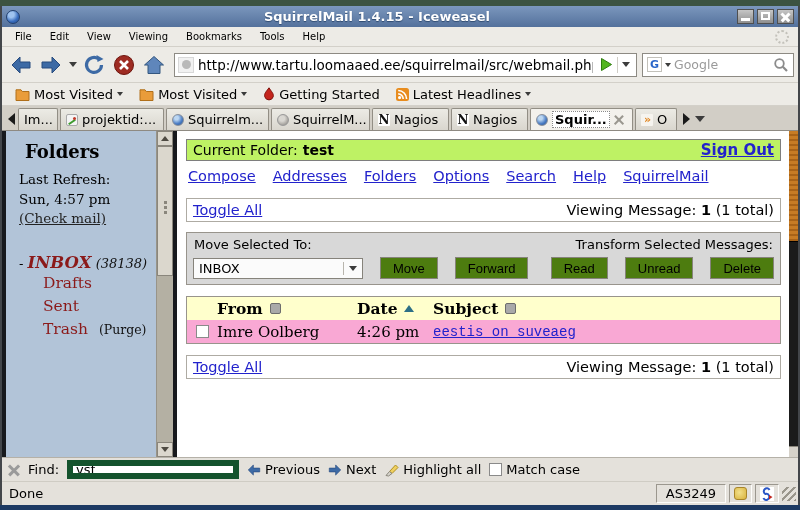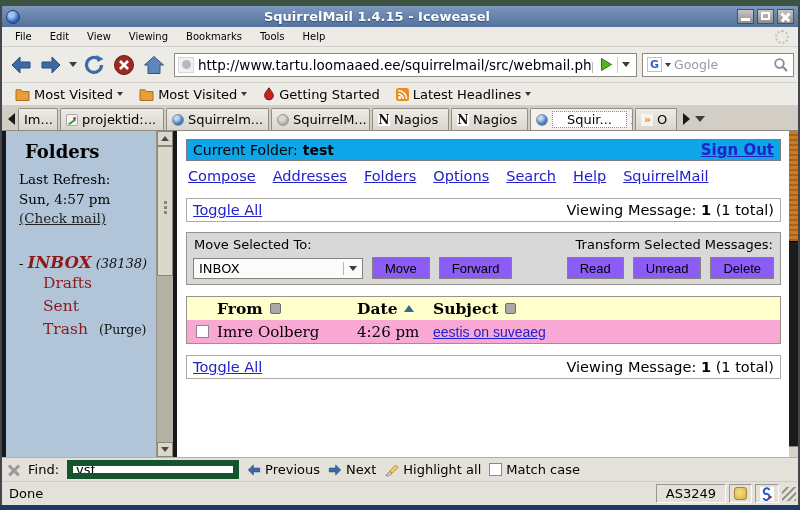--- a/index.html
+++ b/index.html
@@ -50,21 +50,21 @@
   .bm-item { display:flex; align-items:center; gap:4px; padding:0 8px; font-size:13px; height:100%; }
   .bm-tri { width:0; height:0; border-left:3.5px solid transparent; border-right:3.5px solid transparent; border-top:4.5px solid #3a3a3a; }
 
   
   .tabbar { height:25px; background:#d2cec6; display:flex; align-items:flex-end; padding:0 2px; border-bottom:1px solid #8e8a82; }
   .tscroll { width:14px; height:22px; display:grid; place-items:center; flex:none; }
   .tri-left { width:0; height:0; border-top:6px solid transparent; border-bottom:6px solid transparent; border-right:7px solid #1a1a1a; }
   .tri-right { width:0; height:0; border-top:6px solid transparent; border-bottom:6px solid transparent; border-left:7px solid #1a1a1a; }
   .tab { height:22px; display:flex; align-items:center; gap:4px; background:linear-gradient(#ecebe5,#d9d6ce); border:1px solid #928e85; border-bottom:none; padding:0 5px; font-size:13px; margin-right:2px; white-space:nowrap; overflow:hidden; flex:none; border-radius:2px 2px 0 0; }
   .tab.active { background:#f3f1ec; }
-  .tab.active .tab-label { border:1px dotted #8a8a8a; background:#fff; padding:0 14px; }
+  .tab.active .tab-label { border:1px dotted #8a8a8a; background:#fff; padding:0 2px;font-weight:bold; }
   .ticon { width:12px; height:12px; flex:none; border-radius:50%; }
   .ticon-globe { background:radial-gradient(circle at 35% 30%, #bcd7f2 0 20%, #4a7cc4 60%, #2a5590); border:1px solid #88909c; }
   .ticon-wiki { border-radius:2px; background:#f4f4f4; border:1px solid #aaa; position:relative; }
   .ticon-wiki::before { content:""; position:absolute; left:1px; top:6px; width:8px; height:2px; background:#3f9b2f; transform:rotate(-35deg); }
   .ticon-wiki::after { content:""; position:absolute; right:1px; top:2px; width:3px; height:3px; border-radius:50%; background:#c23a2a; }
   .ticon-gray { background:radial-gradient(circle at 40% 35%, #d9d7d2 0 30%, #a8a5a0 70%, #8d8a85); border:1px solid #999; }
   .ticon-n { border-radius:1px; background:#fff; color:#111; font-weight:bold; font-size:12px; line-height:12px; text-align:center; font-family:"DejaVu Serif",serif; }
   .ticon-over { border-radius:1px; background:#f6f4ef; color:#e0851f; font-weight:bold; font-size:11px; line-height:11px; text-align:center; letter-spacing:-1px; }
   .tab-x { position:relative; width:10px; height:10px; flex:none; }
   .tab-x::before,.tab-x::after { content:""; position:absolute; left:-1px; top:4px; width:12px; height:2.4px; background:#9a978f; }
@@ -86,44 +86,44 @@
   .sb-scroll { width:17px; flex:none; background:#b4b0a3; border-left:1px solid #989489; display:flex; flex-direction:column; }
   .sb-arrow { height:15px; background:#dbd7cd; border:1px solid #8a867c; display:grid; place-items:center; flex:none; }
   .sb-tri-up { width:0;height:0;border-left:4px solid transparent;border-right:4px solid transparent;border-bottom:5px solid #4e4a42; }
   .sb-tri-down { width:0;height:0;border-left:4px solid transparent;border-right:4px solid transparent;border-top:5px solid #4e4a42; }
   .sb-track { flex:1; position:relative; }
   .sb-thumb { position:absolute; top:0; left:0; right:0; height:44%; background:#dbd7cd; border:1px solid #8a867c; }
   .sb-thumb::after { content:""; position:absolute; left:50%; top:42%; width:3px; height:3px; margin-left:-1px; background:#8a867c; box-shadow:0 5px 0 #8a867c, 0 10px 0 #8a867c; }
   .frame-sep { width:4px; background:#17191d; flex:none; }
 
   .main { flex:1; min-width:0; padding:8px 8px 0 9px; background:#fff; display:flex; flex-direction:column; }
-  .cf-bar { height:22px; background:#0ea5e9; border:1px solid #7e7e7e; display:flex; align-items:center; padding:0 6px; font-size:14px; flex:none; }
+  .cf-bar { height:22px; background:#bef264; border:1px solid #7e7e7e; display:flex; align-items:center; padding:0 6px; font-size:14px; flex:none; }
   .cf-name { font-weight:bold; margin-left:5px; }
   a.link { color:#2222cc; text-decoration:underline; }
   .signout { margin-left:auto; font-weight:bold; font-size:15px; }
   .sm-links { display:flex; gap:17px; padding:7px 2px 0; font-size:14.5px; flex:none; }
   .box-row { margin-top:14px; border:1px solid #aeaba3; height:24px; display:flex; align-items:center; justify-content:space-between; padding:0 6px; font-size:14.5px; flex:none; background:#fff; }
   .view-num { font-weight:bold; }
   .controls { margin-top:10px; border:1px solid #98948c; background:#d8d8d8; padding:3px 6px 5px; font-size:13px; flex:none; }
   .ctl-labels { display:flex; justify-content:space-between; padding:1px 1px; }
   .ctl-row { display:flex; align-items:center; margin-top:4px; }
   .sm-select { width:170px; height:21px; background:#fbfbfb; border:1px solid #86837b; display:flex; align-items:center; padding:0 5px; font-size:13px; }
   .sel-div { margin-left:auto; width:1px; height:13px; background:#b8b5ad; margin-right:5px; }
-  .btn { height:22px; background:#8b5cf6; border:1px solid #86837b; padding:0 12px; font-size:13px; display:flex; align-items:center; margin-left:9px; }
+  .btn { height:22px; background:#4d7c0f; border:1px solid #86837b; padding:0 12px; font-size:13px; display:flex; align-items:center; margin-left:17px; }
   .btn-group-right { margin-left:auto; display:flex; }
   .msg-table { margin-top:11px; border:1px solid #98948c; flex:none; }
   .mt-head { background:#ffffcc; height:23px; display:flex; align-items:center; font-family:"DejaVu Serif","Liberation Serif",serif; font-weight:bold; font-size:15.5px; }
   .mt-row { background:#f9a8d4; height:23px; display:flex; align-items:center; font-family:"DejaVu Serif","Liberation Serif",serif; font-size:15px; }
   .c-check { width:30px; display:flex; justify-content:center; flex:none; }
   .c-from { width:140px; display:flex; align-items:center; gap:7px; flex:none; }
   .c-date { width:76px; display:flex; align-items:center; gap:6px; flex:none; }
   .c-subj { flex:1; display:flex; align-items:center; gap:7px; min-width:0; }
   .sq-btn { width:11px; height:11px; background:#a9a9a9; border:1px solid #6d6d6d; border-radius:2px; }
   .tri-sort { width:0; height:0; border-left:5px solid transparent; border-right:5px solid transparent; border-bottom:7px solid #2d6f86; }
-  .subj-link { font-family:Liberation Sans, sans-serif; font-size:14px; }
+  .subj-link { font-family:Liberation Mono, monospace; font-size:14px; }
   input[type=checkbox] { appearance:none; width:13px; height:13px; border:1px solid #8a8a8a; background:#fff; }
   .page-scroll { width:9px; flex:none; background:#1b1b1b; display:flex; flex-direction:column; }
   .ps-thumb { height:34%; background:repeating-linear-gradient(180deg,#c77c25 0 3px,#a96317 3px 5px); border-bottom:1px solid #000; }
   .ps-btn { margin-top:auto; height:11px; background:#d6d2ca; border-top:1px solid #8a867c; }
 
   
   .findbar { height:24px; background:#e4e1db; border-top:1px solid #b5b1a8; display:flex; align-items:center; padding:0 6px; gap:8px; flex:none; font-size:13px; }
   .fb-x { position:relative; width:12px; height:12px; }
   .fb-x::before,.fb-x::after { content:""; position:absolute; left:-1px; top:5px; width:14px; height:2.6px; background:#9a9a9a; }
   .fb-x::before { transform:rotate(45deg); } .fb-x::after { transform:rotate(-45deg); }

